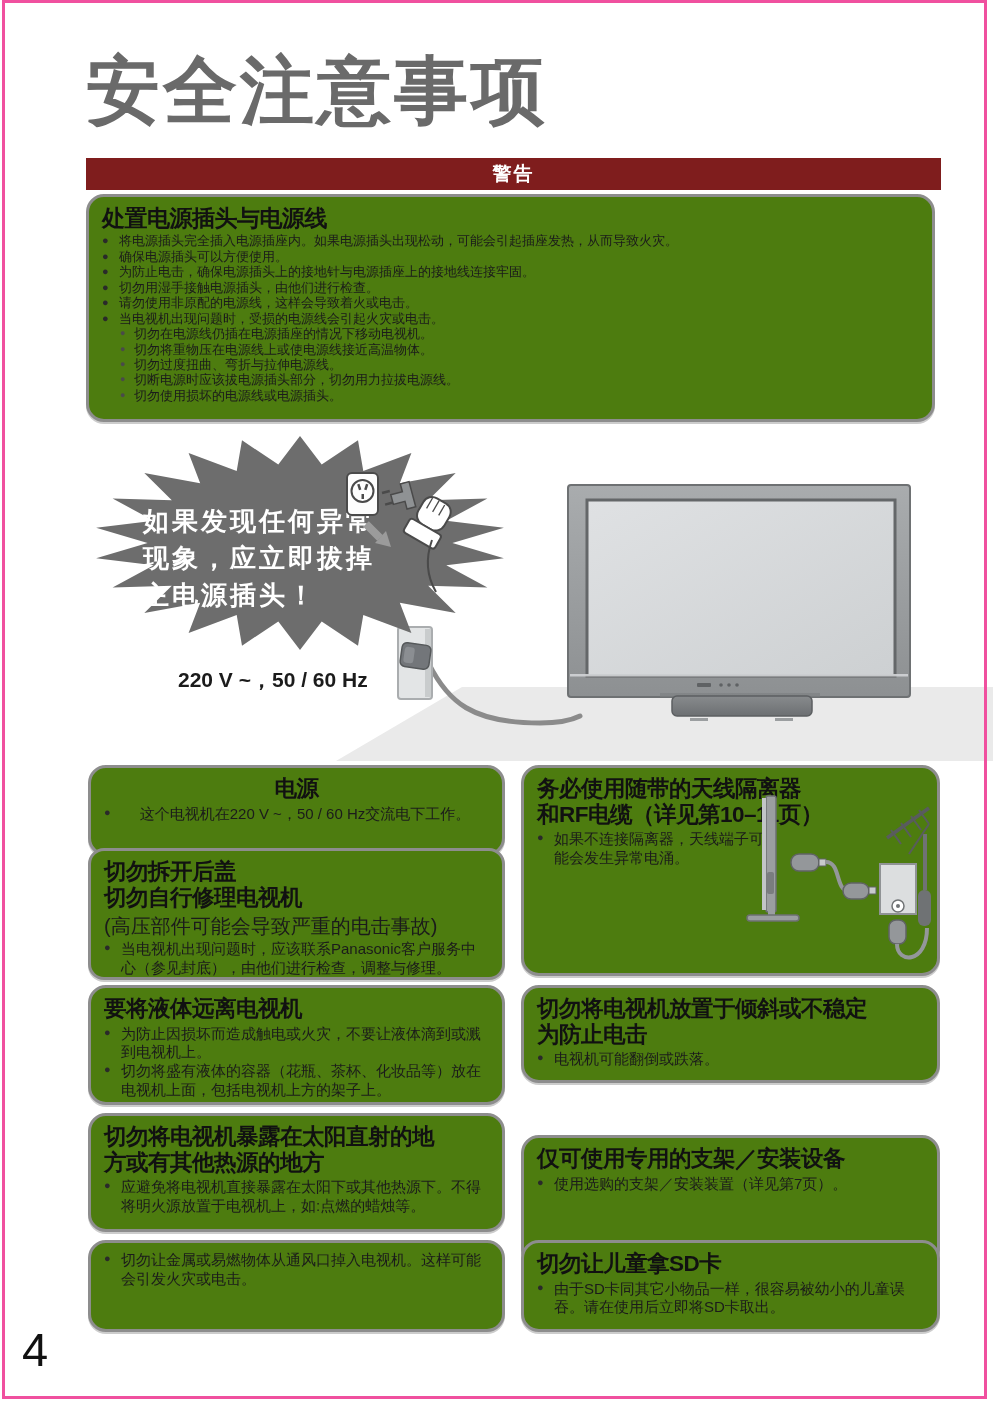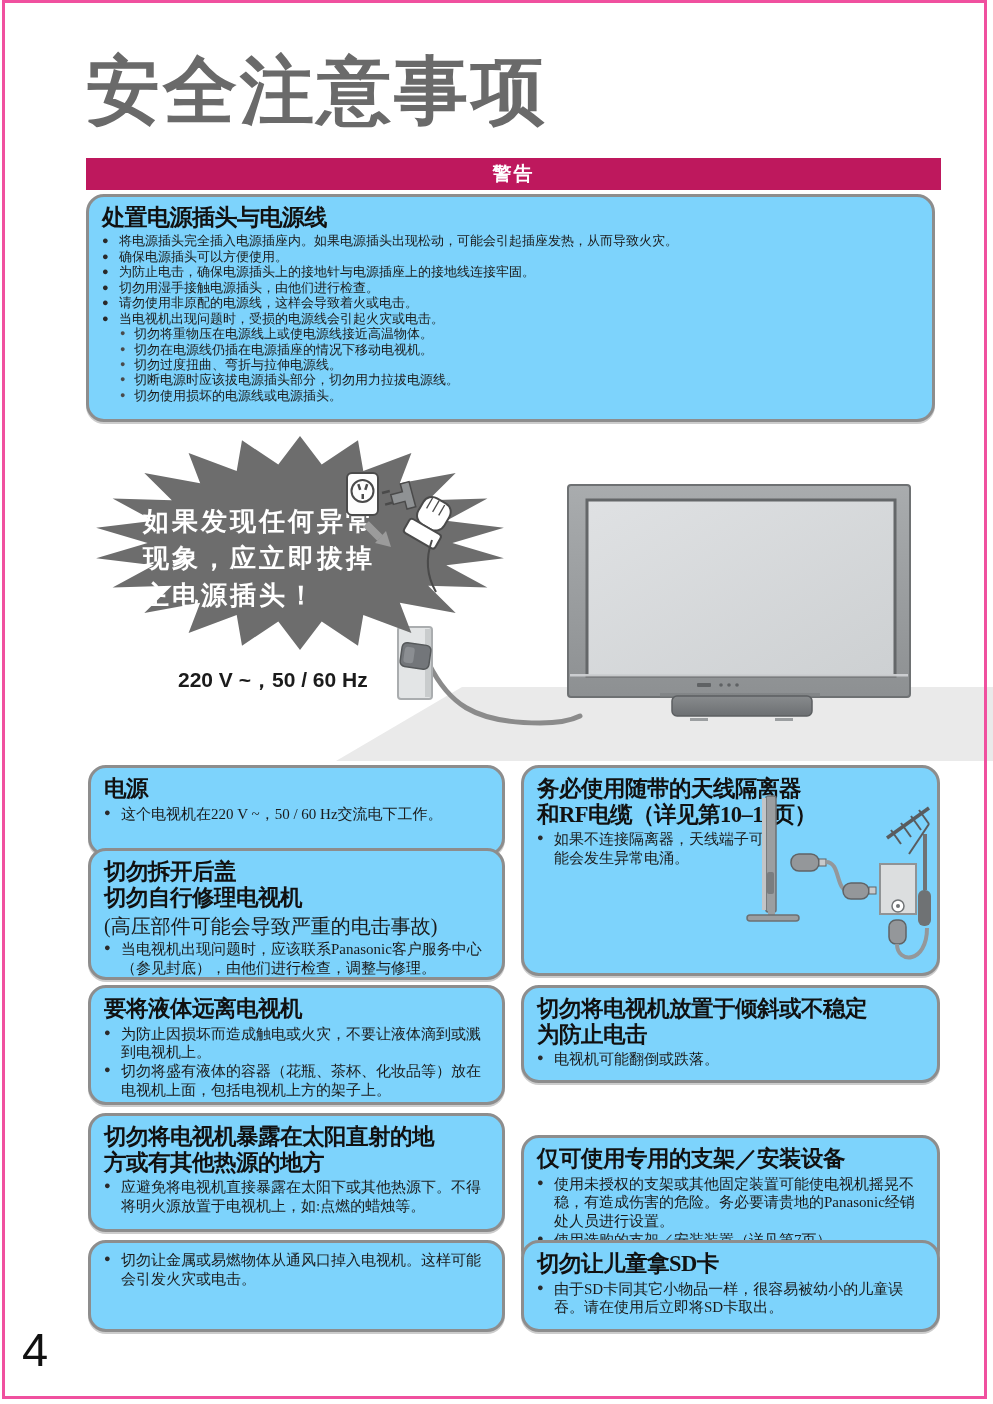--- a/index.html
+++ b/index.html
@@ -6,24 +6,24 @@
   body{
     width:993px;height:1404px;position:relative;background:#fff;overflow:hidden;
     font-family:"Liberation Sans","DejaVu Sans",sans-serif;color:#1b1b1b;
     -webkit-font-smoothing:antialiased;
   }
   .page-frame{position:absolute;left:2px;top:0;right:6px;bottom:5px;
     border:3px solid #f0509f;pointer-events:none;z-index:50;}
   .page-title{position:absolute;left:86px;top:52px;margin:0;
     font-size:74px;line-height:1.05;font-weight:bold;color:#6a6a6a;letter-spacing:3px;}
   .warn-banner{position:absolute;left:86px;top:158px;width:855px;height:32px;
-    background:#be185d;color:#fff;font-size:19px;font-weight:bold;
+    background:#7f1d1d;color:#fff;font-size:19px;font-weight:bold;
     text-align:center;line-height:32px;letter-spacing:2px;}
-  .box{position:absolute;background:#7dd3fc;border:3px solid #8d8d8d;border-radius:18px;
-    box-sizing:border-box;box-shadow:0 2px 0 rgba(110,110,110,.35);font-family:Liberation Serif, serif;}
+  .box{position:absolute;background:#4d7c0f;border:3px solid #8d8d8d;border-radius:18px;
+    box-sizing:border-box;box-shadow:0 2px 0 rgba(110,110,110,.35);}
   .box h2{margin:0 0 3px 0;font-size:22.5px;line-height:1.14;letter-spacing:-0.5px;color:#111;}
   .box ul{list-style:none;margin:0;padding:0;}
   .box li{position:relative;padding-left:17px;font-size:15px;line-height:1.25;}
   .box li::before{content:"●";position:absolute;left:0;top:1px;font-size:11px;color:#2a2a2a;}
   .main-box{left:86px;top:194px;width:849px;height:228px;padding:7px 15px;}
   .main-box h2{font-size:23px;margin-bottom:2px;}
   .main-box li{font-size:13px;line-height:1.19;}
   .main-box ul.sub{margin-left:18px;}
   .main-box ul.sub li{padding-left:14px;}
   .main-box ul.sub li::before{font-size:9px;top:2px;color:#4a4a4a;}
@@ -53,22 +53,22 @@
   <h2>处置电源插头与电源线</h2>
   <ul>
     <li>将电源插头完全插入电源插座内。如果电源插头出现松动，可能会引起插座发热，从而导致火灾。</li>
     <li>确保电源插头可以方便使用。</li>
     <li>为防止电击，确保电源插头上的接地针与电源插座上的接地线连接牢固。</li>
     <li>切勿用湿手接触电源插头，由他们进行检查。</li>
     <li>请勿使用非原配的电源线，这样会导致着火或电击。</li>
     <li>当电视机出现问题时，受损的电源线会引起火灾或电击。</li>
   </ul>
   <ul class="sub">
+    <li>切勿在电源线仍插在电源插座的情况下移动电视机。</li>
     <li>切勿将重物压在电源线上或使电源线接近高温物体。</li>
-    <li>切勿在电源线仍插在电源插座的情况下移动电视机。</li>
     <li>切勿过度扭曲、弯折与拉伸电源线。</li>
     <li>切断电源时应该拔电源插头部分，切勿用力拉拔电源线。</li>
     <li>切勿使用损坏的电源线或电源插头。</li>
   </ul>
 </section>
 
 <svg class="illu" viewBox="0 0 993 350">
   <defs>
     <linearGradient id="gFrame" x1="0" y1="0" x2="0" y2="1">
       <stop offset="0" stop-color="#a9acae"></stop>
@@ -139,28 +139,28 @@
     <circle cx="737" cy="255" r="1.8" fill="#5f6264"></circle>
     <rect x="660" y="263" width="160" height="4" fill="#7c7f81" opacity="0.6"></rect>
     <rect x="672" y="266" width="140" height="20" rx="5" fill="url(#gStand)" stroke="#5c5f61" stroke-width="1.5"></rect>
     <rect x="690" y="288" width="18" height="3" fill="#9b9ea0"></rect>
     <rect x="775" y="288" width="18" height="3" fill="#9b9ea0"></rect>
   </g>
 </svg>
 
 <div class="voltage">220 V ~，50 / 60 Hz</div>
 
-<section class="box col-left" style="top:765px;height:91px;">
+<section class="box col-left" style="top:765px;height:91px;text-align:center;">
   <h2><span>电源</span></h2>
   <ul>
       <li>这个电视机在220 V ~，50 / 60 Hz交流电下工作。</li>
     </ul>
 </section>
 
-<section class="box col-left" style="top:848px;height:132px;">
+<section class="box col-left" style="top:848px;height:132px;border-radius:16px;">
   <h2>
     <span>切勿拆开后盖</span><br>
     <span>切勿自行修理电视机</span>
   </h2>
   <p class="note-line">(高压部件可能会导致严重的电击事故)</p>
   <ul>
       <li>当电视机出现问题时，应该联系Panasonic客户服务中心（参见封底），由他们进行检查，调整与修理。</li>
     </ul>
 </section>
 
@@ -239,21 +239,20 @@
     <span>为防止电击</span>
   </h2>
   <ul>
       <li>电视机可能翻倒或跌落。</li>
     </ul>
 </section>
 
 <section class="box col-right" style="top:1135px;height:133px;">
   <h2><span>仅可使用专用的支架／安装设备</span></h2>
   <ul>
-    <li>使用未授权的支架或其他固定装置可能使电视机摇晃不稳，有造成伤害的危险。务必要请贵地的Panasonic经销处人员进行设置。</li>
     <li>使用选购的支架／安装装置（详见第7页）。</li>
   </ul>
 </section>
 
 <section class="box col-right" style="top:1240px;height:92px;">
   <h2><span>切勿让儿童拿SD卡</span></h2>
   <ul>
       <li>由于SD卡同其它小物品一样，很容易被幼小的儿童误吞。请在使用后立即将SD卡取出。</li>
     </ul>
 </section>

